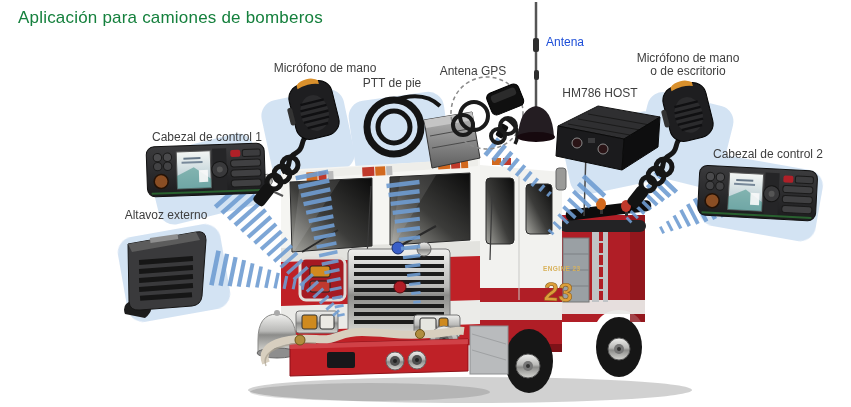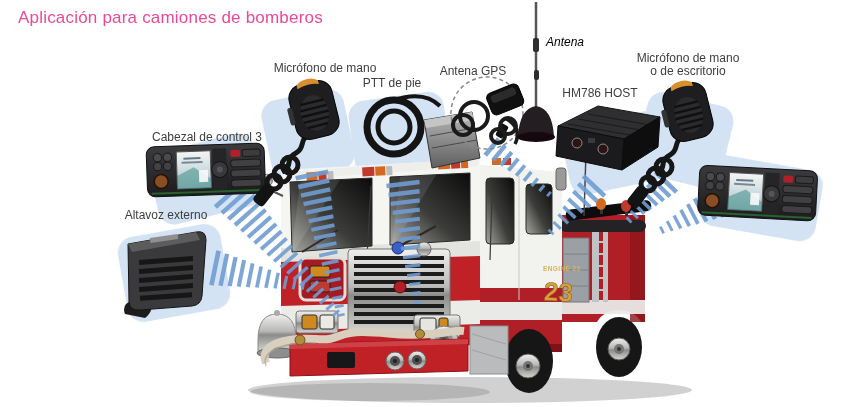--- a/index.html
+++ b/index.html
@@ -1,21 +1,21 @@
 <!DOCTYPE html>
 <html><head>
 <meta charset="utf-8">
 <style>
   html,body{margin:0;padding:0;background:#ffffff;}
   #stage{position:relative;width:851px;height:407px;background:#ffffff;overflow:hidden;
          font-family:"Liberation Sans",sans-serif;}
   #diagram-svg{position:absolute;left:0;top:0;}
-  .title{position:absolute;left:18px;top:8px;font-size:17px;color:#ec4899;letter-spacing:.2px;}
+  .title{position:absolute;left:18px;top:8px;font-size:17px;color:#15803d;letter-spacing:.2px;}
   .lbl{position:absolute;font-size:12px;color:#3e3e3e;white-space:nowrap;transform:translateX(-50%);}
-  .lbl-left{position:absolute;font-size:12px;color:#000000;white-space:nowrap;font-style:italic;}
+  .lbl-left{position:absolute;font-size:12px;color:#1d4ed8;white-space:nowrap;}
   .lbl2{position:absolute;font-size:12px;color:#3e3e3e;text-align:center;line-height:13px;transform:translateX(-50%);}
 </style>
 </head>
 <body>
 
 <div id="stage">
 
 <svg id="diagram-svg" width="851" height="407" viewBox="0 0 851 407">
   <defs>
     <linearGradient id="gWind" x1="1" y1="0" x2="0" y2="1">
@@ -413,22 +413,23 @@
       <rect x="139" y="258" width="54" height="5" transform="rotate(-4 166 260)"></rect>
       <rect x="139" y="267" width="54" height="5" transform="rotate(-4 166 269)"></rect>
       <rect x="139" y="276" width="54" height="5" transform="rotate(-4 166 278)"></rect>
       <rect x="139" y="285" width="54" height="5" transform="rotate(-4 166 287)"></rect>
       <rect x="140" y="294" width="52" height="5" transform="rotate(-4 166 296)"></rect>
     </g>
   </g>
 </svg>
 
 <div class="title">Aplicación para camiones de bomberos</div>
-<div class="lbl" style="left:207px;top:130px">Cabezal de control 3</div>
+<div class="lbl" style="left:207px;top:130px">Cabezal de control 1</div>
 <div class="lbl" style="left:325px;top:61px">Micrófono de mano</div>
 <div class="lbl" style="left:392px;top:76px">PTT de pie</div>
 <div class="lbl" style="left:473px;top:64px">Antena GPS</div>
 <div class="lbl-left" style="left:546px;top:35px">Antena</div>
 <div class="lbl" style="left:600px;top:86px">HM786 HOST</div>
 <div class="lbl2" style="left:688px;top:52px"><span>Micrófono de mano</span><br><span>o de escritorio</span></div>
+<div class="lbl" style="left:768px;top:147px">Cabezal de control 2</div>
 <div class="lbl" style="left:166px;top:208px">Altavoz externo</div>
 
 </div>
 
 </body></html>

